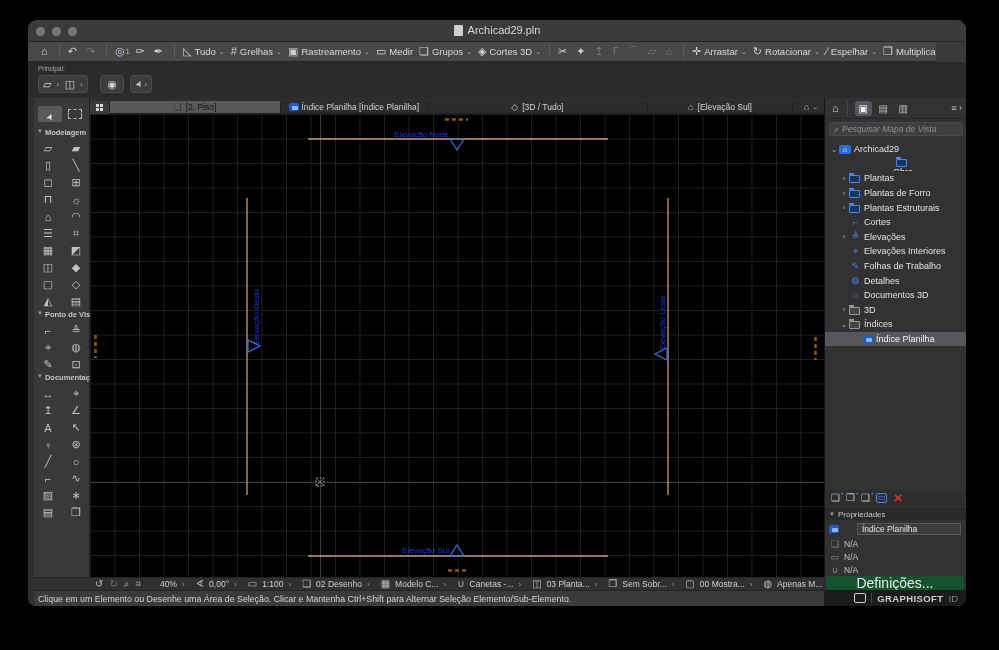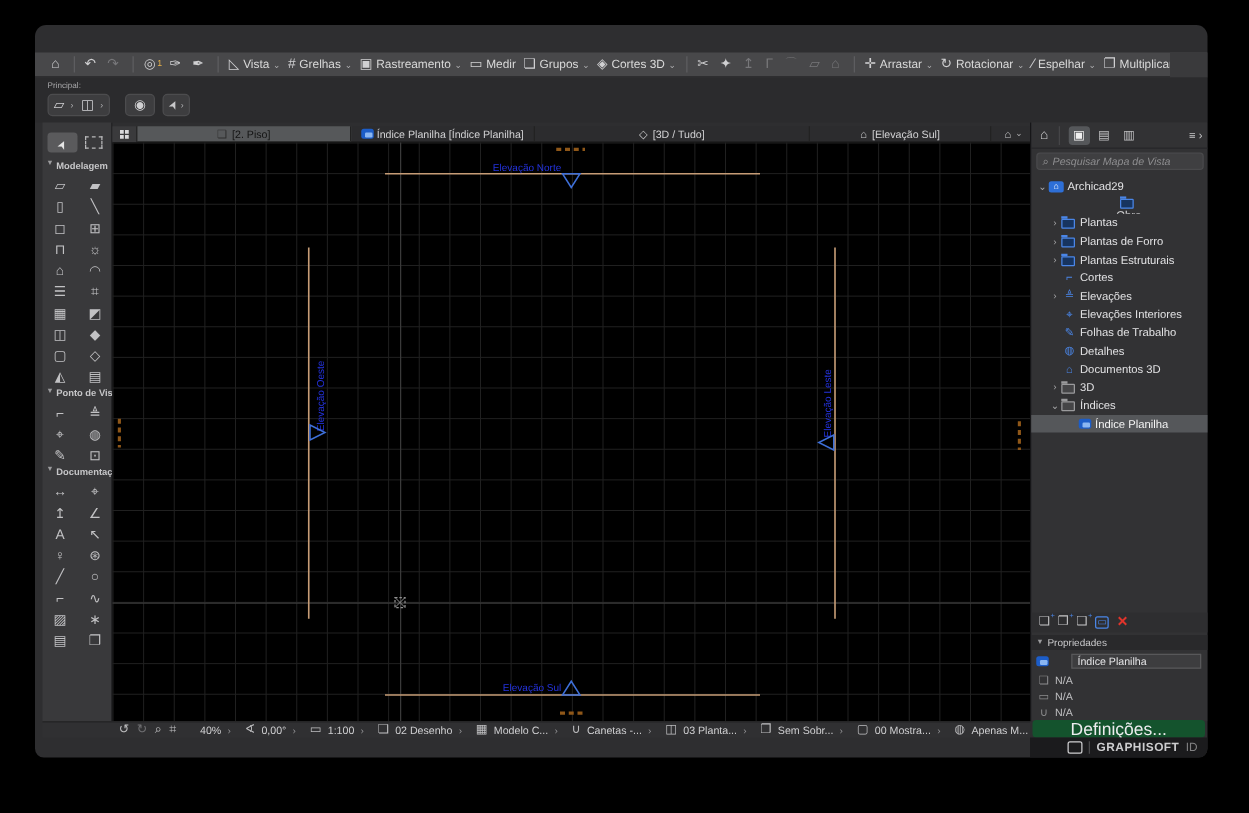--- a/index.html
+++ b/index.html
@@ -117,20 +117,26 @@
   .qb-lab{margin:0 2px;}
   .qb-chev{color:#97979a;font-size:8px;margin:0 4px 0 3px;}
   #statusline{position:absolute;left:6px;top:570px;width:790px;height:16px;background:#3b3b3d;border-top:1px solid #242426;
     display:flex;align-items:center;color:#d6d6d8;font-size:8.8px;padding-left:4px;white-space:nowrap;overflow:hidden;}
 </style>
 </head>
 <body>
 
 <div id="window">
 
+  <div id="titlebar">
+    <span class="tl" style="left:8px"></span>
+    <span class="tl" style="left:24px"></span>
+    <span class="tl" style="left:40px"></span>
+    <div id="title"><span class="doc-ic"></span><span>Archicad29.pln</span></div>
+  </div>
 
   <div id="toolbar">
       <div class="tbx"></div>
       <div class="tb-it">
         <span class="tb-ic">⌂</span>
       </div>
       <div class="tb-sep"></div>
       <div class="tb-it">
         <span class="tb-ic">↶</span>
       </div>
@@ -144,21 +150,21 @@
       </div>
       <div class="tb-it">
         <span class="tb-ic">✑</span>
       </div>
       <div class="tb-it">
         <span class="tb-ic">✒</span>
       </div>
       <div class="tb-sep"></div>
       <div class="tb-it">
         <span class="tb-ic">◺</span>
-        <span>Vista</span>
+        <span>Tudo</span>
         <span class="tb-chev">⌄</span>
       </div>
       <div class="tb-it">
         <span class="tb-ic">#</span>
         <span>Grelhas</span>
         <span class="tb-chev">⌄</span>
       </div>
       <div class="tb-it">
         <span class="tb-ic">▣</span>
         <span>Rastreamento</span>
@@ -615,20 +621,23 @@
         <span class="qb-ic">▢</span>
         <span class="qb-lab">00 Mostra...</span>
         <span class="qb-chev">›</span>
       </span>
       <span style="display: inline-flex; align-items: center; margin-left: 4px;">
         <span class="qb-ic">◍</span>
         <span class="qb-lab">Apenas M...</span>
       </span>
     </div>
 
+  <div id="statusline">
+      <span>Clique em um Elemento ou Desenhe uma Área de Seleção. Clicar e Mantenha Ctrl+Shift para Alternar Seleção Elemento/Sub-Elemento.</span>
+    </div>
 
   <div id="defs-btn">Definições...</div>
 
   <div id="brand-row">
     <span class="brand-ic"></span>
     <span class="brand-sep"></span>
     <b>GRAPHISOFT</b>
     <span>ID</span>
   </div>
 

